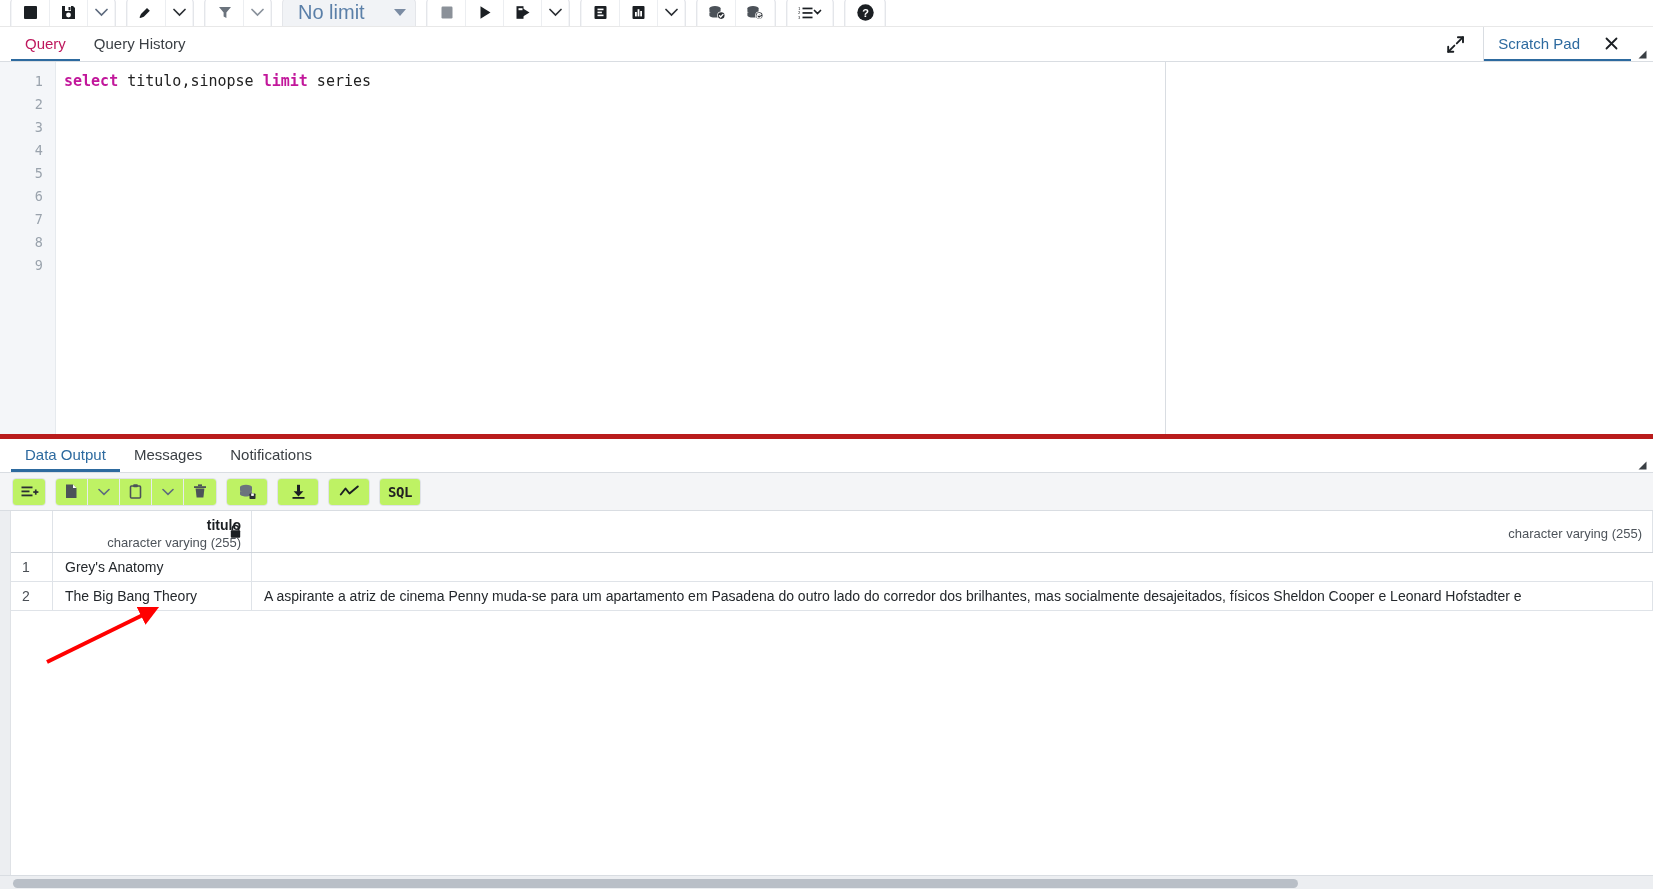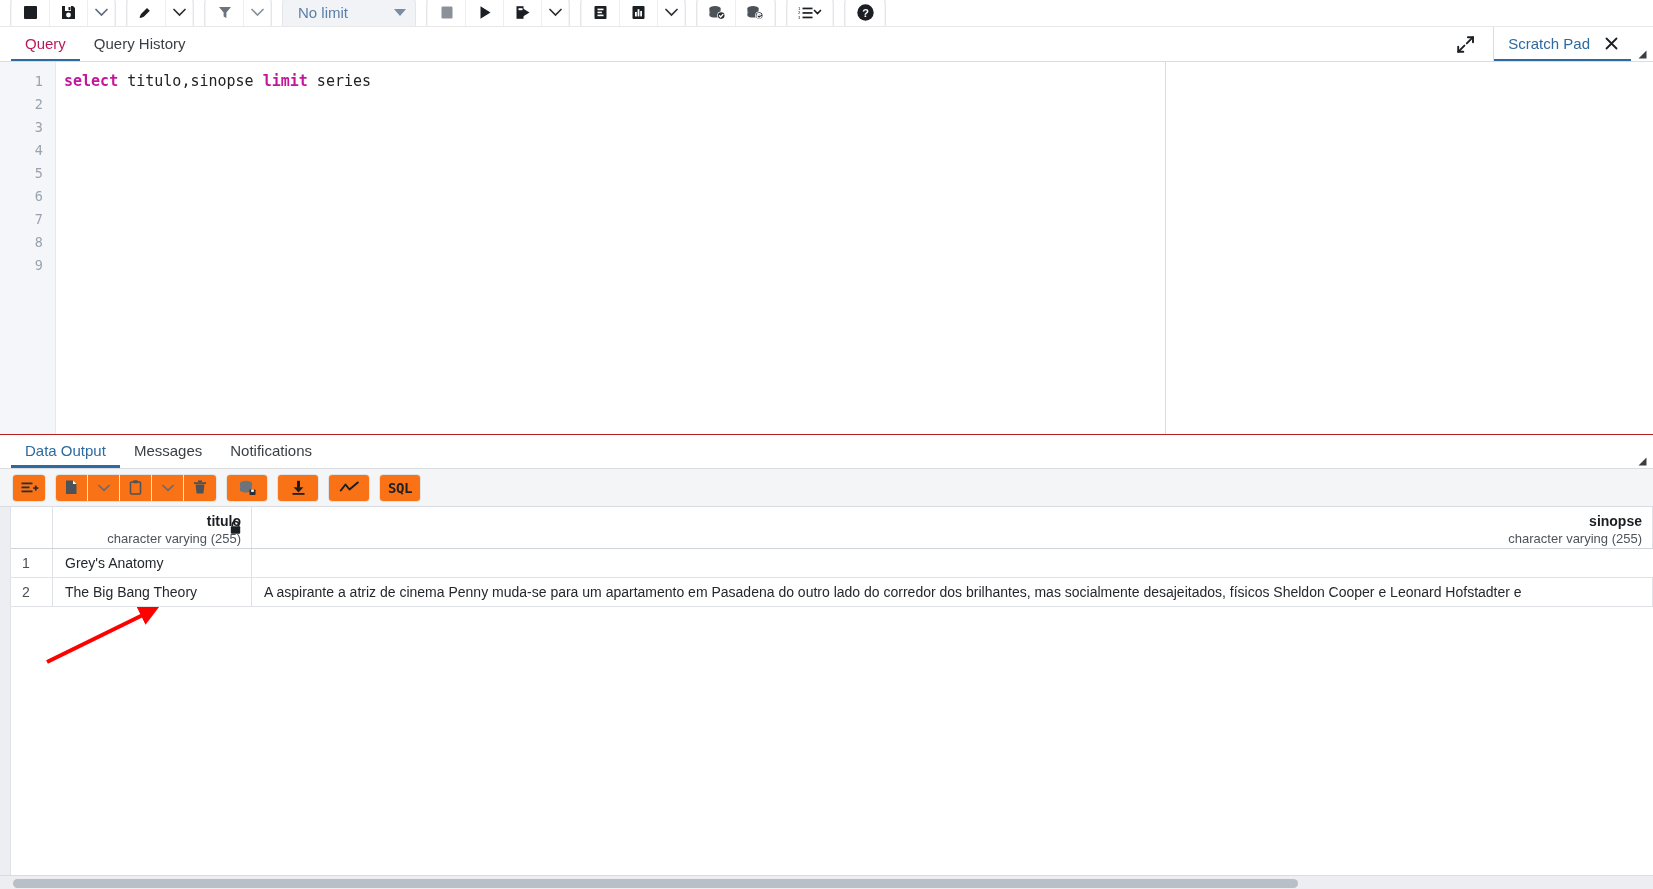--- a/index.html
+++ b/index.html
@@ -49,21 +49,21 @@
   }
   .tb-btn:last-child { border-right: none; }
   .tb-btn.caret { width: 26px; }
   .tb-btn svg { display: block; }
   .tb-limit {
     width: 130px; height: 27px;
     display: flex; align-items: center; justify-content: space-between;
     background: #f4f5f7;
     padding: 0 8px 0 14px;
     color: #5a7fa8;
-    font-size: 15px;
+    font-size: 20px;
     cursor: pointer;
   }
   .tri-down {
     width: 0; height: 0;
     border-left: 6px solid transparent;
     border-right: 6px solid transparent;
     border-top: 7px solid #7b8ca3;
   }
 
   
@@ -86,21 +86,21 @@
   .qtab.active { color: #be185d; border-bottom-color: #2d6a9f; }
   .qtabs-spacer { flex: 1 1 auto; }
   .expand-btn {
     width: 56px;
     display: flex; align-items: center; justify-content: center;
     cursor: pointer;
   }
   .sp-divider { width: 1px; background: #d9dde2; }
   .sp-tab {
     padding: 0 12px 0 14px;
-    display: flex; align-items: center; gap: 14px;
+    display: flex; align-items: center; gap: 24px;
     font-size: 15px; color: #2d6a9f;
     border-bottom: 2px solid #2d6a9f;
     cursor: pointer;
     white-space: nowrap;
   }
   .sp-close { cursor: pointer; display: flex; align-items: center; }
   .right-edge-arrow {
     width: 22px;
     display: flex; align-items: flex-end; justify-content: center;
     padding-bottom: 2px;
@@ -143,21 +143,21 @@
   .scratch {
     width: 487px; flex: 0 0 487px;
     background: #fff;
     cursor: text;
   }
 
   
   .results {
     flex: 1 1 auto;
     display: flex; flex-direction: column;
-    border-top: 1px solid #b91c1c;
+    border-top: 5px solid #b91c1c;
     background: #fff;
     min-height: 0;
   }
   .rtabs {
     height: 34px; flex: 0 0 34px;
     display: flex; align-items: stretch;
     padding-left: 11px;
     border-bottom: 1px solid #d9dde2;
     background: #fff;
   }
@@ -183,21 +183,21 @@
     border: 1px solid #dfe2e7;
     border-radius: 4px;
     background: #fff;
     margin-right: 9px;
     height: 28px;
     overflow: hidden;
   }
   .rt-btn {
     width: 32px; height: 45px;
     display: flex; align-items: center; justify-content: center;
-    background: #f97316;
+    background: #bef264;
     border-right: 1px solid #e8ebee;
     cursor: pointer;
   }
   .rt-btn:last-child { border-right: none; }
   .rt-btn.wide { width: 40px; }
   .rt-btn.sql-btn {
     font-family: "DejaVu Sans Mono", monospace;
     font-size: 14px; font-weight: bold; color: #222;
     letter-spacing: -0.5px;
   }
@@ -601,21 +601,20 @@
             <div class="hname">titulo</div>
             <div class="htype">character varying (255)</div>
             <span class="lock">
               <svg width="13" height="15" viewBox="0 0 13 15">
                 <path d="M3.4 6.5V4.6a3.1 3.1 0 016.2 0v1.9" stroke="#1b1f23" stroke-width="1.7" fill="none"></path>
                 <rect x="1.8" y="6.3" width="9.4" height="7.4" rx="1" fill="#1b1f23"></rect>
               </svg>
             </span>
           </div>
           <div class="hcell col-sinopse">
-            <div class="hname">sinopse</div>
             <div class="htype">character varying (255)</div>
           </div>
         </div>
 
         <div class="grid-row">
           <div class="dcell idx cell-idx">1</div>
           <div class="dcell col-titulo">Grey's Anatomy</div>
         </div>
 
         <div class="grid-row">

